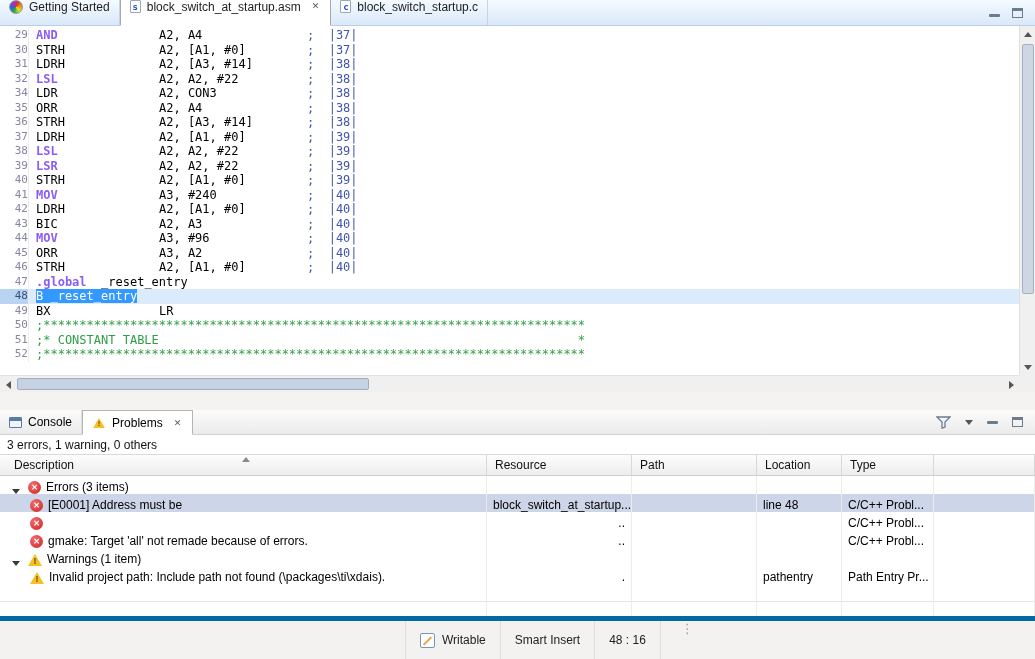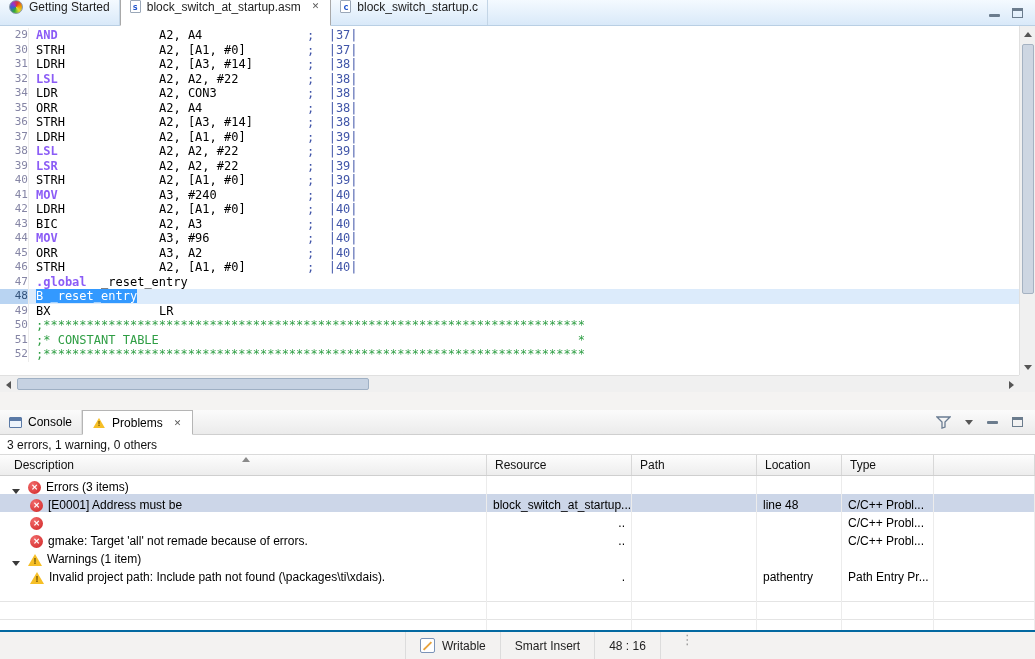--- a/index.html
+++ b/index.html
@@ -99,21 +99,21 @@
   .pdesc.group{padding-left:12px}
   .pdesc.pitem{padding-left:30px}
   .psel{background:#ccd6e8}
   .pright{justify-content:flex-end}
   .fill{flex:1;display:flex;flex-direction:column}
   .fill .prow.f-line{border-bottom:1px solid #e4e4e4}
   .fill .prow.last{flex:1;height:auto}
   .funnel{display:block}
 
   
-  .statusbar{height:29px;flex:none;border-top:2px solid #0369a1;background:#f3f2f1;
+  .statusbar{height:43px;flex:none;border-top:5px solid #0369a1;background:#f3f2f1;
     display:flex;align-items:flex-start;font-size:12px;color:#222}
   .sb-spacer{width:405px;flex:none}
   .sb-item{display:flex;align-items:center;gap:7px;height:100%;padding:0 14px;border-right:1px solid #dcdcdc}
   .sb-item.first{border-left:1px solid #dcdcdc}
   .sb-icon{position:relative;width:15px;height:15px;background:#fff;border:1px solid #7a93b8;border-radius:2px}
   .sb-icon::after{content:"";position:absolute;width:11px;height:2px;background:#e8a33d;
     transform:rotate(-45deg);left:1px;top:6px}
   .sb-dots{margin-left:20px;color:#9a9a9a;font-size:13px;letter-spacing:1px}
 </style>
 </head>

